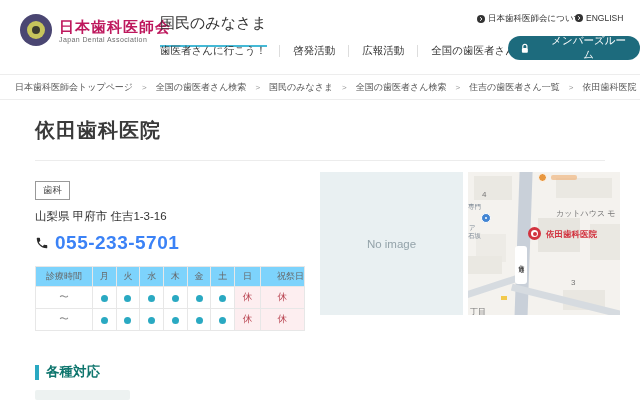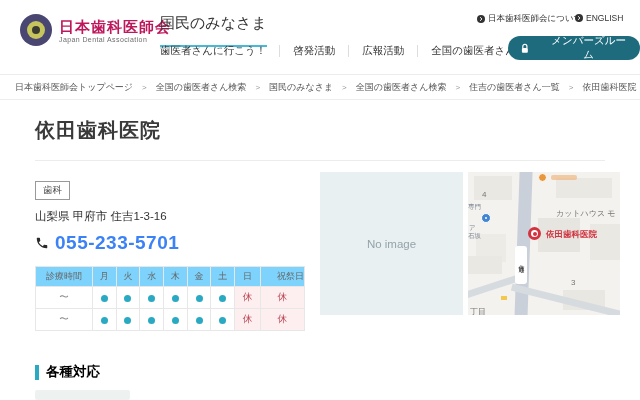--- a/index.html
+++ b/index.html
@@ -76,21 +76,21 @@
   .map .poi-orange { position:absolute; left:70px; top:1px; width:9px; height:9px; border-radius:50%; background:#e8973f; border:1px solid #fff; }
   .map .poi-orange-label { position:absolute; left:83px; top:3px; width:26px; height:5px; background:#f0b27a; opacity:.65; border-radius:2px; }
   .map .pin-red { position:absolute; left:60px; top:55px; width:13px; height:13px; border-radius:50%; background:#fff; border:3px solid #d2333f; }
   .map .pin-red::after { content:""; position:absolute; left:1.5px; top:1.5px; width:4px; height:4px; border-radius:50%; background:#d2333f; }
   .map .pin-label { position:absolute; left:78px; top:57px; font-size:8.5px; font-weight:600; color:#d2333f; white-space:nowrap; }
   .map .xing { position:absolute; left:33px; top:124px; width:6px; height:4px; background:#f2c94c; }
 
   
   .section-head { position:absolute; left:35px; top:363px; display:flex; align-items:center; gap:7px; }
   .section-bar { width:4px; height:15px; background:#2aa9c2; }
-  .section-title { font-size:13.5px; font-weight:700; color:#000000; }
+  .section-title { font-size:13.5px; font-weight:700; color:#0f766e; }
   .cutoff-box { position:absolute; left:35px; top:390px; width:95px; height:10px; background:#edf2f1; border-radius:2px; }
 </style>
 </head>
 <body>
 
 <div id="screen">
 
   <div class="header">
     <div class="logo">
       <div class="emblem">

